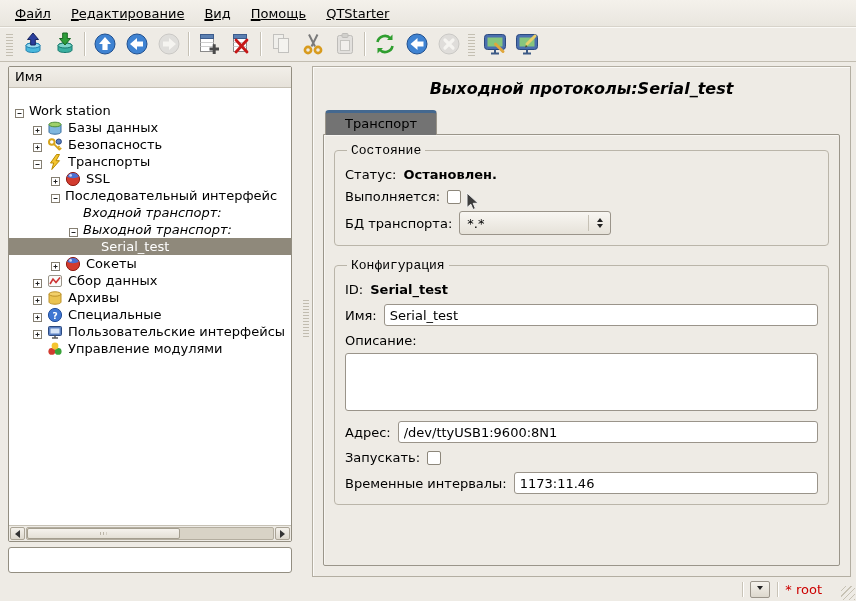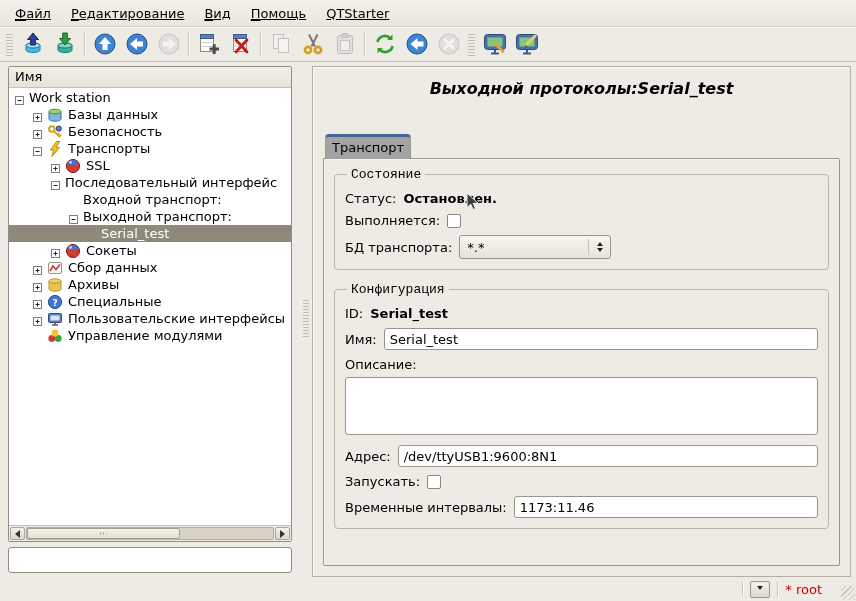--- a/index.html
+++ b/index.html
@@ -24,26 +24,26 @@
 
   
   .main { position:absolute; top:63px; left:0; right:0; bottom:24px; }
 
   
   .left-panel { position:absolute; left:8px; top:3px; width:284px; bottom:4px; display:flex; flex-direction:column; }
   .tree-widget { flex:1; background:#fff; border:1px solid #938e81; border-radius:2px;
                  display:flex; flex-direction:column; overflow:hidden; margin-bottom:5px; }
   .tree-header { height:21px; flex:none; background:linear-gradient(#f2efe9,#e6e2da);
                  border-bottom:1px solid #c6c1b5; padding:2px 6px; }
-  .tree-body { flex:1; overflow:hidden; padding-top:1px; }
+  .tree-body { flex:1; overflow:hidden; padding-top:14px; }
   .trow { height:17px; display:flex; align-items:center; white-space:nowrap; }
   .trow.sel { background:#8f897b; color:#fff; }
   .exp { width:9px; height:9px; margin-right:5px; flex:none; }
   .ticon { width:16px; height:16px; margin-right:5px; flex:none; display:inline-flex; }
-  .tlabel.it { }
+  .tlabel.it { font-style:italic; }
   .hscroll { height:16px; flex:none; border-top:1px solid #c6c1b5; background:#eeebe5;
              display:flex; align-items:stretch; padding:1px; gap:1px; }
   .hs-btn { width:15px; flex:none; border:1px solid #aaa496; border-radius:2px;
             background:linear-gradient(#f4f1eb,#ddd8cd); display:flex; align-items:center; justify-content:center; }
   .tri-l { width:0; height:0; border:4px solid transparent; border-right:5px solid #333; margin-left:-4px; }
   .tri-r { width:0; height:0; border:4px solid transparent; border-left:5px solid #333; margin-right:-4px; }
   .hs-track { flex:1; position:relative; background:#d8d3c6; border:1px solid #b3ad9f; border-radius:2px; }
   .hs-thumb { position:absolute; left:0; top:0; bottom:0; width:62%;
               background:linear-gradient(#f5f2ec,#e4e0d6); border:1px solid #a49e8f; border-radius:2px; }
   .hs-grip { position:absolute; left:50%; top:3px; bottom:3px; width:7px; transform:translateX(-50%);
@@ -56,22 +56,22 @@
   .splitter { position:absolute; left:300px; top:3px; width:12px; bottom:4px; cursor:col-resize; }
   .splitter-dots { position:absolute; top:46%; left:3px; width:6px; height:38px;
                    background:repeating-linear-gradient(0deg,#c1bcaf 0 1px, transparent 1px 3px); }
 
   
   .right-panel { position:absolute; left:312px; right:5px; top:3px; bottom:0;
                  border:1px solid #b3ae a2; border:1px solid #b3aea2; box-shadow:inset 1px 1px 0 #fbfaf7;
                  background:#eeebe5; padding:4px 10px 10px; display:flex; flex-direction:column; }
   .panel-title { text-align:center; font-weight:bold; font-style:italic; font-size:16px; padding:8px 0 12px; }
   .tab-bar { display:flex; padding-left:2px; position:relative; z-index:2; }
-  .tab { padding:3px 6px 4px; background:#a3a3a3; border:1px solid #9a958a; border-bottom:none;
-         border-top:3px solid #44688f; border-radius:4px 4px 0 0; margin-bottom:-1px;margin-top:24px; }
+  .tab { padding:3px 19px 4px; background:#737373; border:1px solid #9a958a; border-bottom:none;
+         border-top:3px solid #44688f; border-radius:4px 4px 0 0; margin-bottom:-1px; }
   .tab-panel { flex:1; border:1px solid #9a958a; border-radius:0 2px 2px 2px; padding:8px 10px;
                background:#eeebe5; box-shadow:inset 1px 1px 0 #f8f6f2; }
 
   fieldset.group { border:1px solid #bab5a9; border-radius:4px; padding:2px 10px 10px; margin-bottom:12px; }
   fieldset.group legend { padding:0 4px; margin-left:2px;font-family:Liberation Mono, monospace; }
   .frow { display:flex; align-items:center; margin-top:7px; gap:7px; }
   .bold { font-weight:bold; }
   input.text { flex:1; height:22px; border:1px solid #9a948a; border-radius:3px; padding:1px 5px;
                font:13px "DejaVu Sans",sans-serif; background:#fff; }
   textarea.desc { width:100%; height:58px; border:1px solid #9a948a; border-radius:3px; margin-top:5px;

